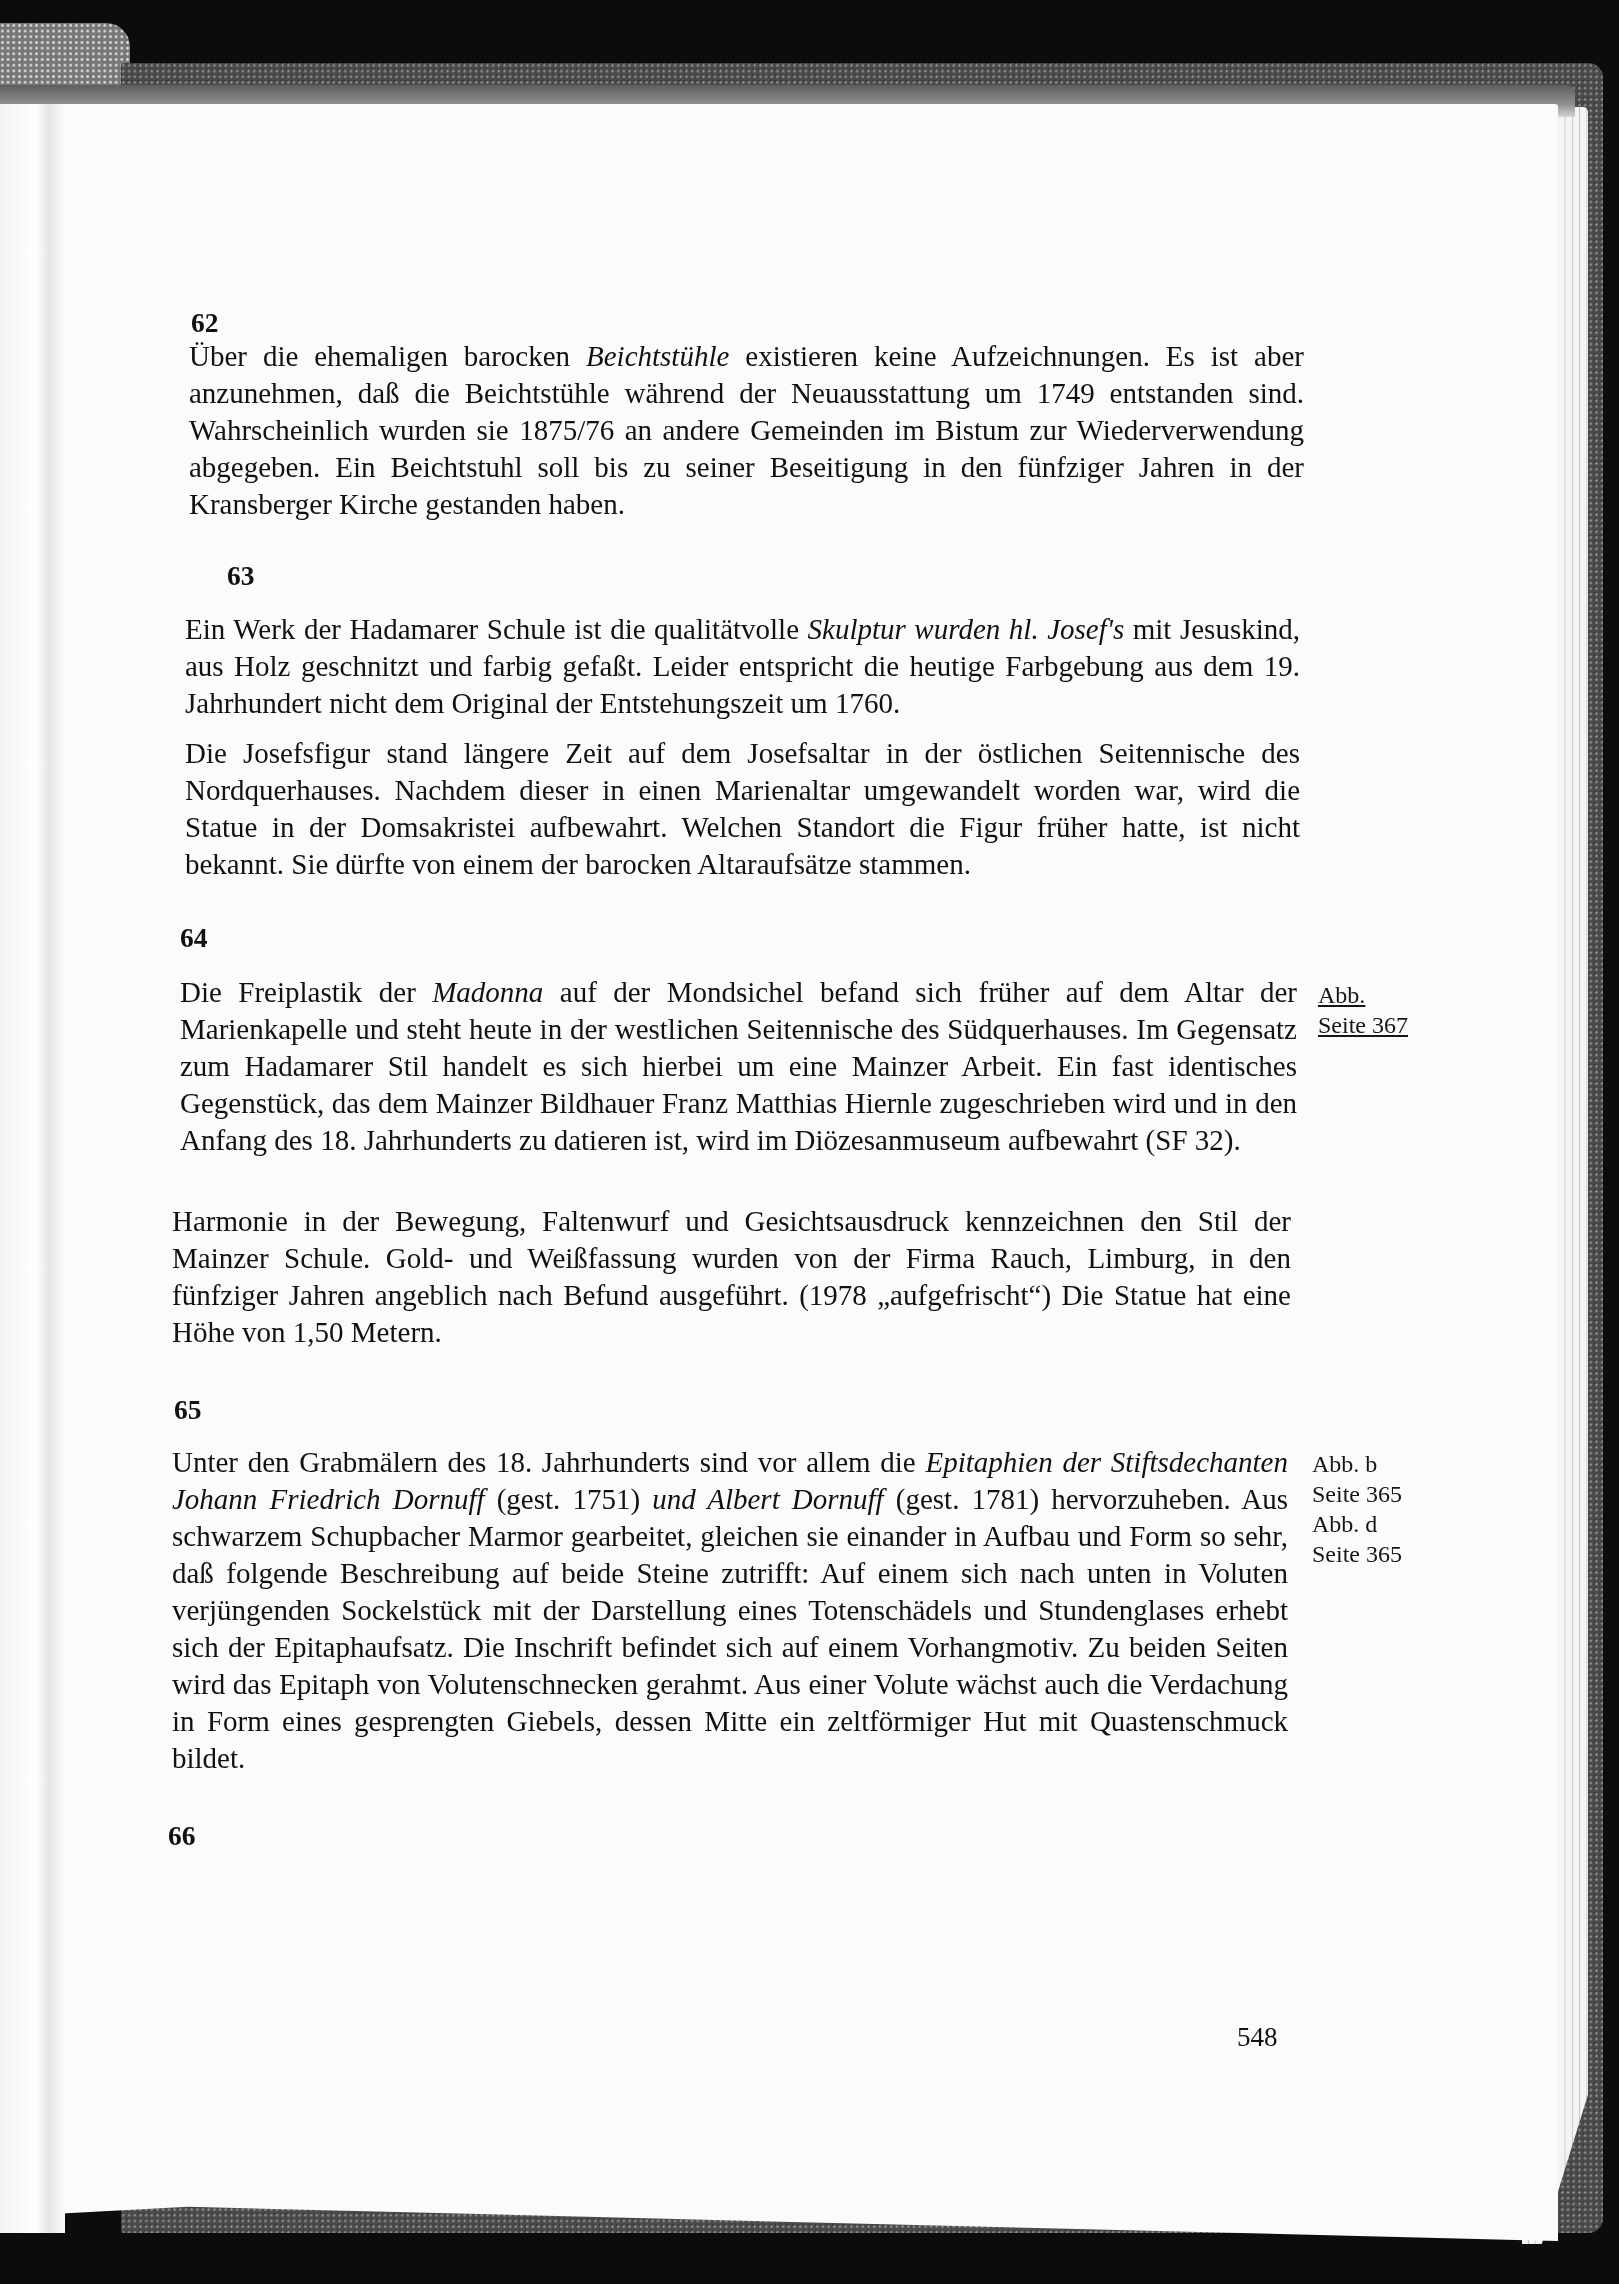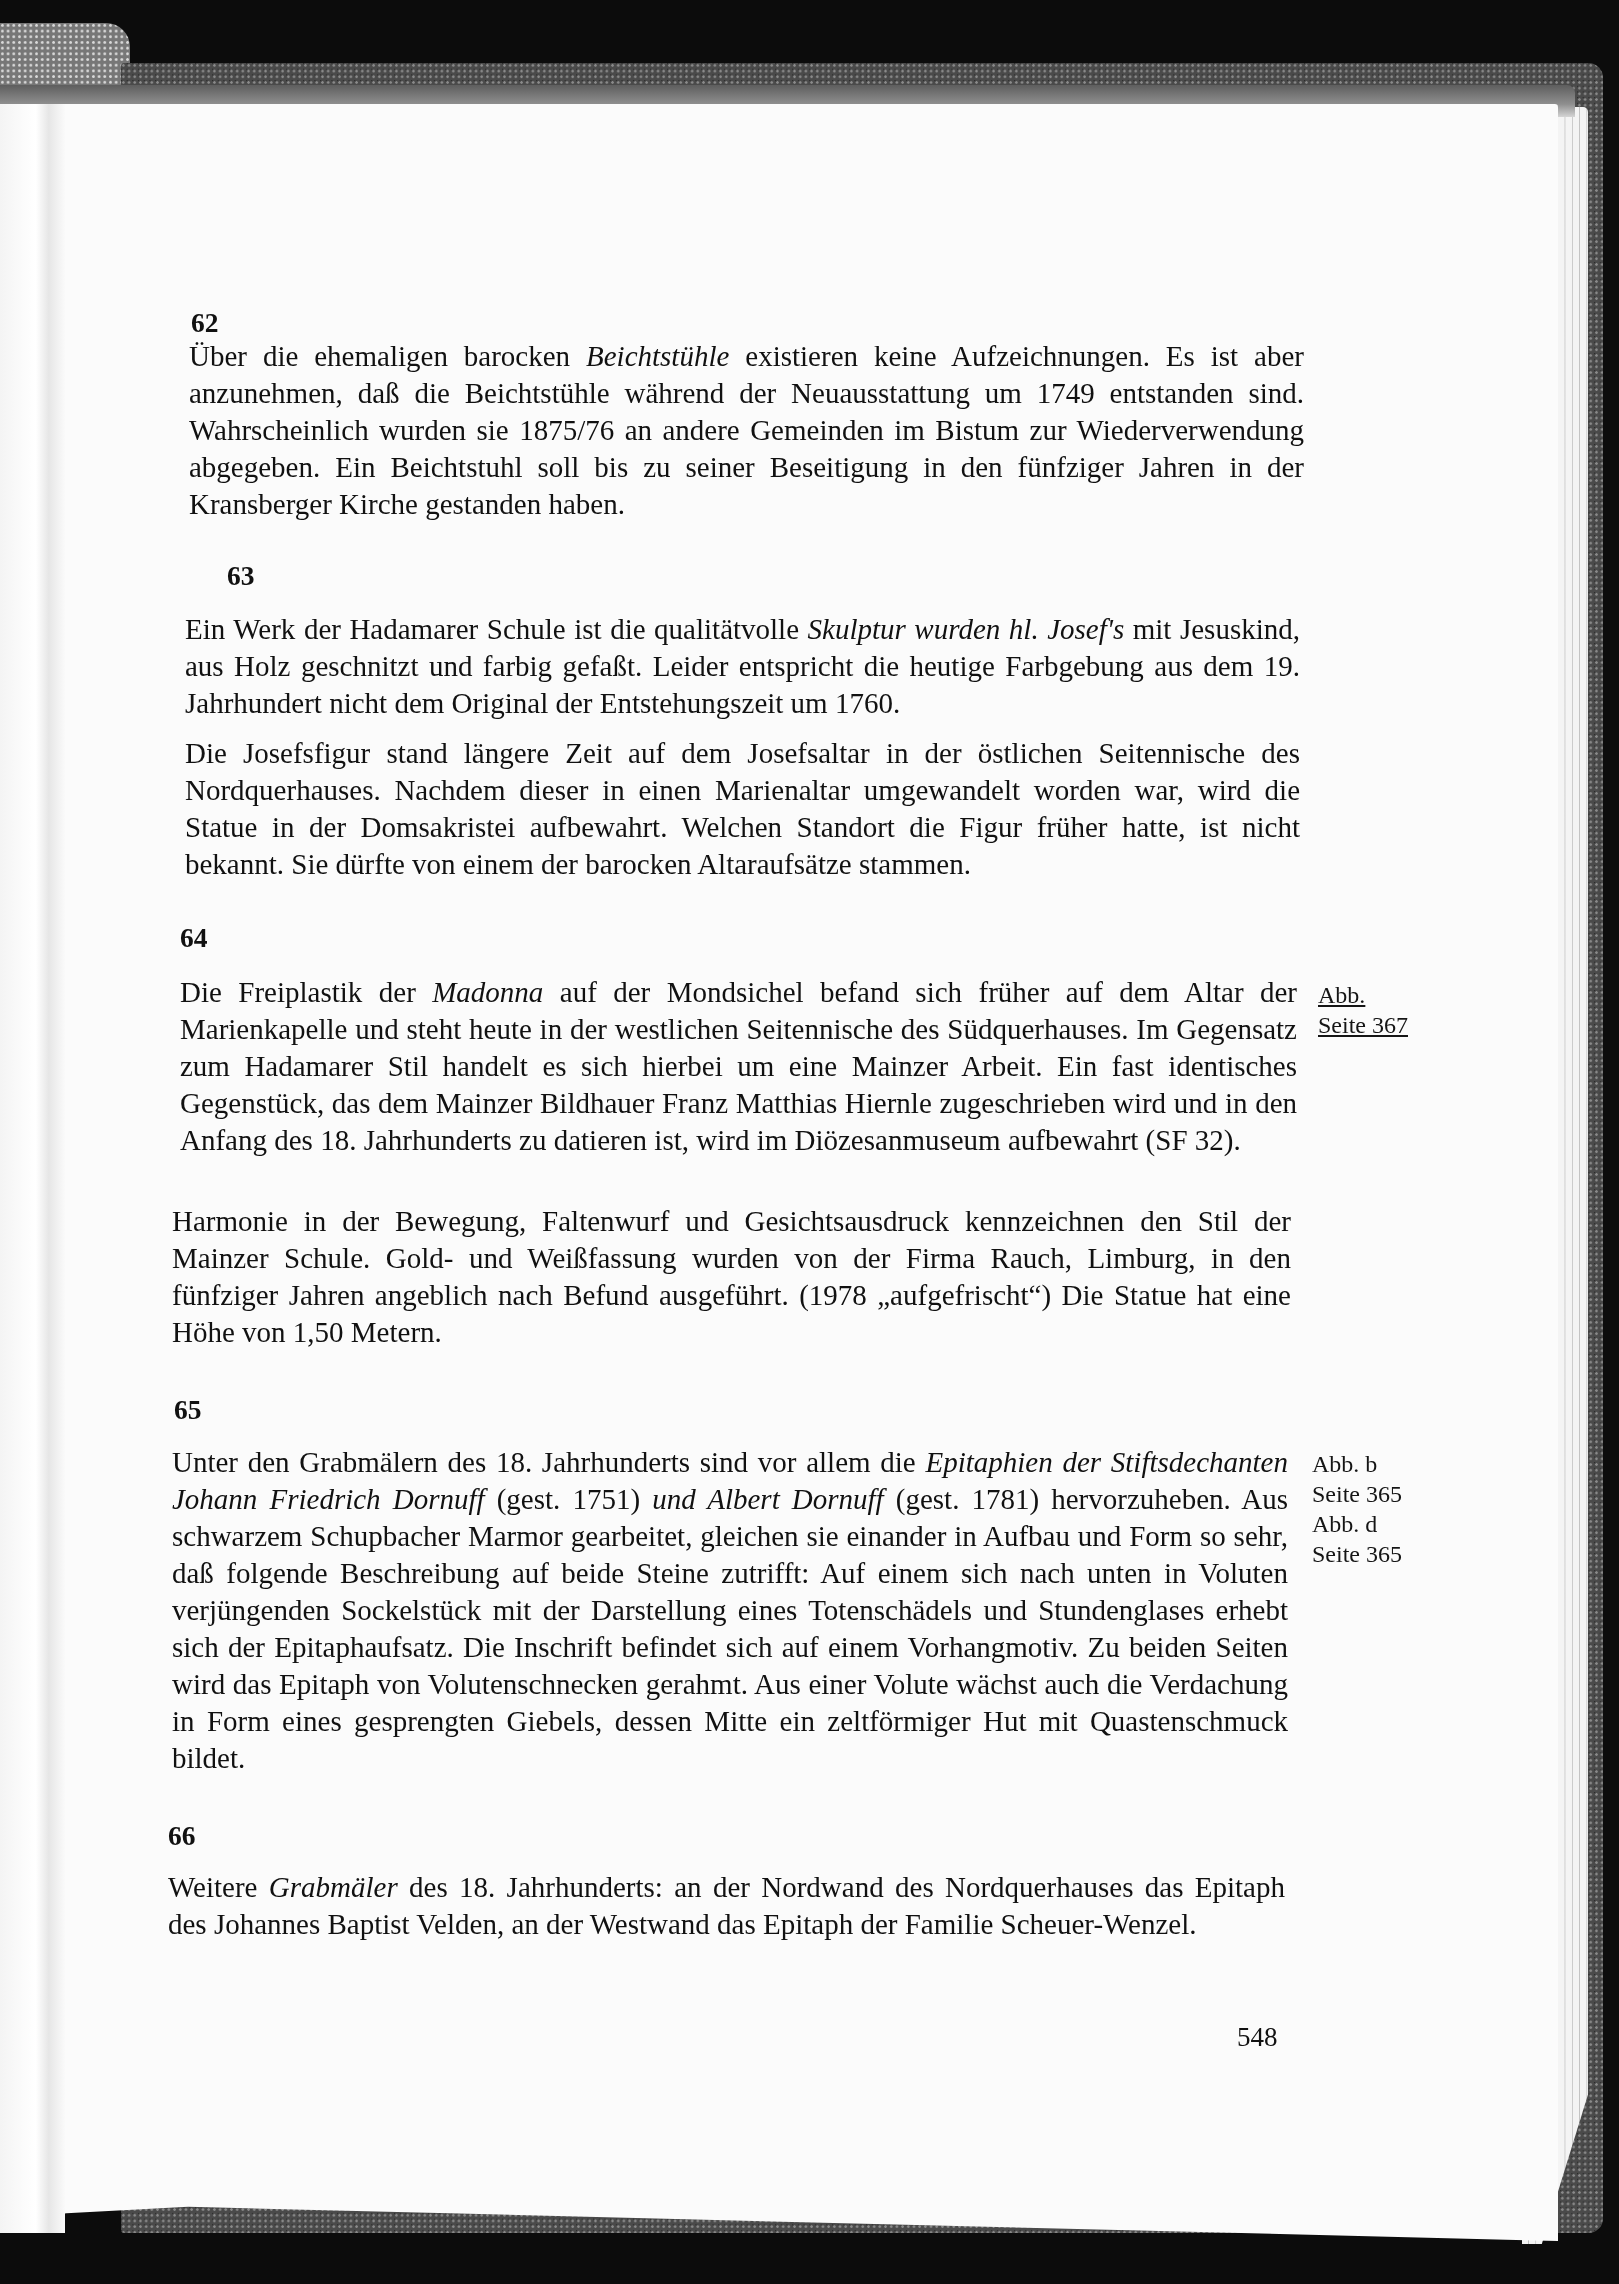--- a/index.html
+++ b/index.html
@@ -98,17 +98,16 @@
   <div class="entry-num" style="left:174px; top:1396px;">65</div>
   <div class="para" style="left:172px; top:1444px; width:1116px;"><span>Unter den Grabmälern des 18. Jahrhunderts sind vor allem die </span><i>Epitaphien der Stiftsdechanten Johann Friedrich Dornuff</i><span> (gest. 1751) </span><i>und Albert Dornuff</i><span> (gest. 1781) hervorzuheben. Aus schwarzem Schupbacher Marmor gearbeitet, gleichen sie einander in Aufbau und Form so sehr, daß folgende Beschreibung auf beide Steine zutrifft: Auf einem sich nach unten in Voluten verjüngenden Sockelstück mit der Darstellung eines Totenschädels und Stundenglases erhebt sich der Epitaphaufsatz. Die Inschrift befindet sich auf einem Vorhangmotiv. Zu beiden Seiten wird das Epitaph von Volutenschnecken gerahmt. Aus einer Volute wächst auch die Verdachung in Form eines gesprengten Giebels, dessen Mitte ein zeltförmiger Hut mit Quastenschmuck bildet.</span></div>
   <div class="note" style="left:1312px; top:1449px;">
       <div>Abb. b</div>
       <div>Seite 365</div>
       <div>Abb. d</div>
       <div>Seite 365</div>
     </div>
 
   <div class="entry-num" style="left:168px; top:1822px;">66</div>
-  <div class="para" style="left:168px; top:1869px; width:1117px;"><span>Weitere </span><i>Grabmäler</i><span> des 18. Jahrhunderts: an der Nordwand des Nordquerhauses das Epitaph des Johannes Baptist Velden, an der Westwand das Epitaph der Familie Scheuer-Wenzel.</span></div>
 
   <div class="page-number" style="left:1237px; top:2024px;">548</div>
 </div>
 
 
 </body></html>

